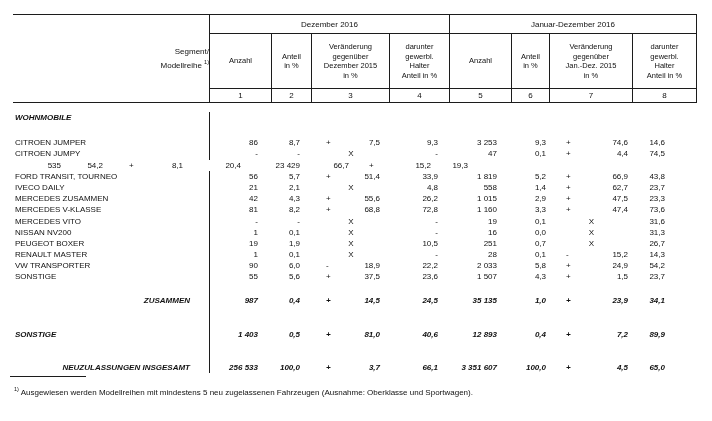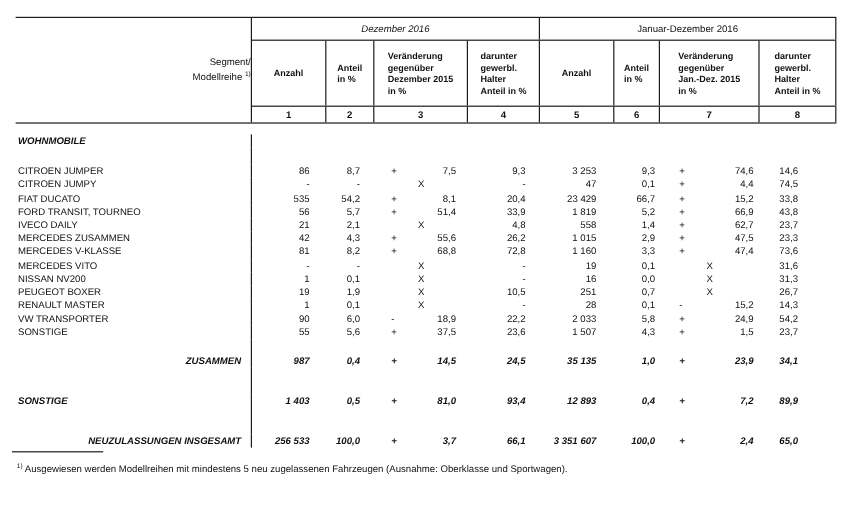--- a/index.html
+++ b/index.html
@@ -15,39 +15,39 @@
   
   .thead{ display:flex; border-bottom:1px solid var(--line); }
   .left-head{
     width:197px; height:87px; border-right:1px solid var(--line);
     display:flex; flex-direction:column; align-items:flex-end; justify-content:center;
     text-align:center; font-size:8px; line-height:10px;
   }
   .right-head{ width:487px; }
   .group-row{ display:flex; height:19px; border-bottom:1px solid var(--line); }
   .g{ display:flex; align-items:center; justify-content:center; font-size:8px; border-right:1px solid var(--line); }
-  .g1{ width:240px;font-style:italic; } .g2{ width:247px; }
+  .g1{ width:240px; } .g2{ width:247px; }
   .sub-row{ display:flex; height:55px; border-bottom:1px solid var(--line); }
   .num-row{ display:flex; height:13px; }
   .hc{
-    display:flex; align-items:center; justify-content:center; text-align:left;
-    font-size:7.5px; line-height:9.5px; white-space:pre-line; border-right:1px solid var(--line);font-weight:bold;
+    display:flex; align-items:center; justify-content:center; text-align:center;
+    font-size:7.5px; line-height:9.5px; white-space:pre-line; border-right:1px solid var(--line);
   }
   .num-row .hc{ font-size:8px; }
 
   
   .c1{width:62px}.c2{width:40px}.c3{width:78px}.c4{width:60px}
   .c5{width:62px}.c6{width:38px}.c7{width:83px}.c8{width:64px}
 
   
   .tbody{ padding-top:9px; }
   .trow{ display:flex; height:11.2px; line-height:11.2px; font-size:8px; }
   .trow.spacer{ font-size:0; }
   .lab{ width:197px; border-right:1px solid var(--line); padding-left:2px; white-space:nowrap; }
-  .lab-right{ text-align:right; padding-right:8px; padding-left:0; }
+  .lab-right{ text-align:right; padding-right:19px; padding-left:0; }
   .bold{ font-weight:700;font-style:italic; }
   .cell{ white-space:nowrap; }
   .cell.c1{text-align:right;padding-right:14px}
   .cell.c2{text-align:right;padding-right:12px}
   .cell.c4{text-align:right;padding-right:12px}
   .cell.c5{text-align:right;padding-right:15px}
   .cell.c6{text-align:right;padding-right:4px}
   .cell.c8{text-align:right;padding-right:32px}
   .cell.c3,.cell.c7{ position:relative; text-align:right; }
   .cell.c3 .val{ display:block; text-align:right; padding-right:10px; }
@@ -149,35 +149,34 @@
           <div class="cell c4">-</div>
           <div class="cell c5">47</div>
           <div class="cell c6">0,1</div>
           <div class="cell c7">
             <span class="sign">+</span>
             <span class="val">4,4</span>
           </div>
           <div class="cell c8">74,5</div>
         </div>
         <div class="trow">
-          <div class="lab">FIAT DUCATO</div>
           <div class="cell c1">535</div>
           <div class="cell c2">54,2</div>
           <div class="cell c3">
             <span class="sign">+</span>
             <span class="val">8,1</span>
           </div>
           <div class="cell c4">20,4</div>
           <div class="cell c5">23 429</div>
           <div class="cell c6">66,7</div>
           <div class="cell c7">
             <span class="sign">+</span>
             <span class="val">15,2</span>
           </div>
-          <div class="cell c8">33,8</div>
+          <div class="cell c8">19,3</div>
         </div>
         <div class="trow">
           <div class="lab">FORD TRANSIT, TOURNEO</div>
           <div class="cell c1">56</div>
           <div class="cell c2">5,7</div>
           <div class="cell c3">
             <span class="sign">+</span>
             <span class="val">51,4</span>
           </div>
           <div class="cell c4">33,9</div>
@@ -342,21 +341,21 @@
           <div class="lab"></div>
         </div>
         <div class="trow bold">
           <div class="lab">SONSTIGE</div>
           <div class="cell c1">1 403</div>
           <div class="cell c2">0,5</div>
           <div class="cell c3">
             <span class="sign">+</span>
             <span class="val">81,0</span>
           </div>
-          <div class="cell c4">93,4</div>
+          <div class="cell c4">40,6</div>
           <div class="cell c5">12 893</div>
           <div class="cell c6">0,4</div>
           <div class="cell c7">
             <span class="sign">+</span>
             <span class="val">7,2</span>
           </div>
           <div class="cell c8">89,9</div>
         </div>
         <div class="trow spacer" style="height: 22px;">
           <div class="lab"></div>
@@ -367,21 +366,21 @@
           <div class="cell c2">100,0</div>
           <div class="cell c3">
             <span class="sign">+</span>
             <span class="val">3,7</span>
           </div>
           <div class="cell c4">66,1</div>
           <div class="cell c5">3 351 607</div>
           <div class="cell c6">100,0</div>
           <div class="cell c7">
             <span class="sign">+</span>
-            <span class="val">2,4</span>
+            <span class="val">4,5</span>
           </div>
           <div class="cell c8">65,0</div>
         </div>
       </div>
   </div>
 
   <div class="foot-rule"></div>
   <div class="footnote">
     <sup>1)</sup>
     <span>Ausgewiesen werden Modellreihen mit mindestens 5 neu zugelassenen Fahrzeugen (Ausnahme: Oberklasse und Sportwagen).</span>

